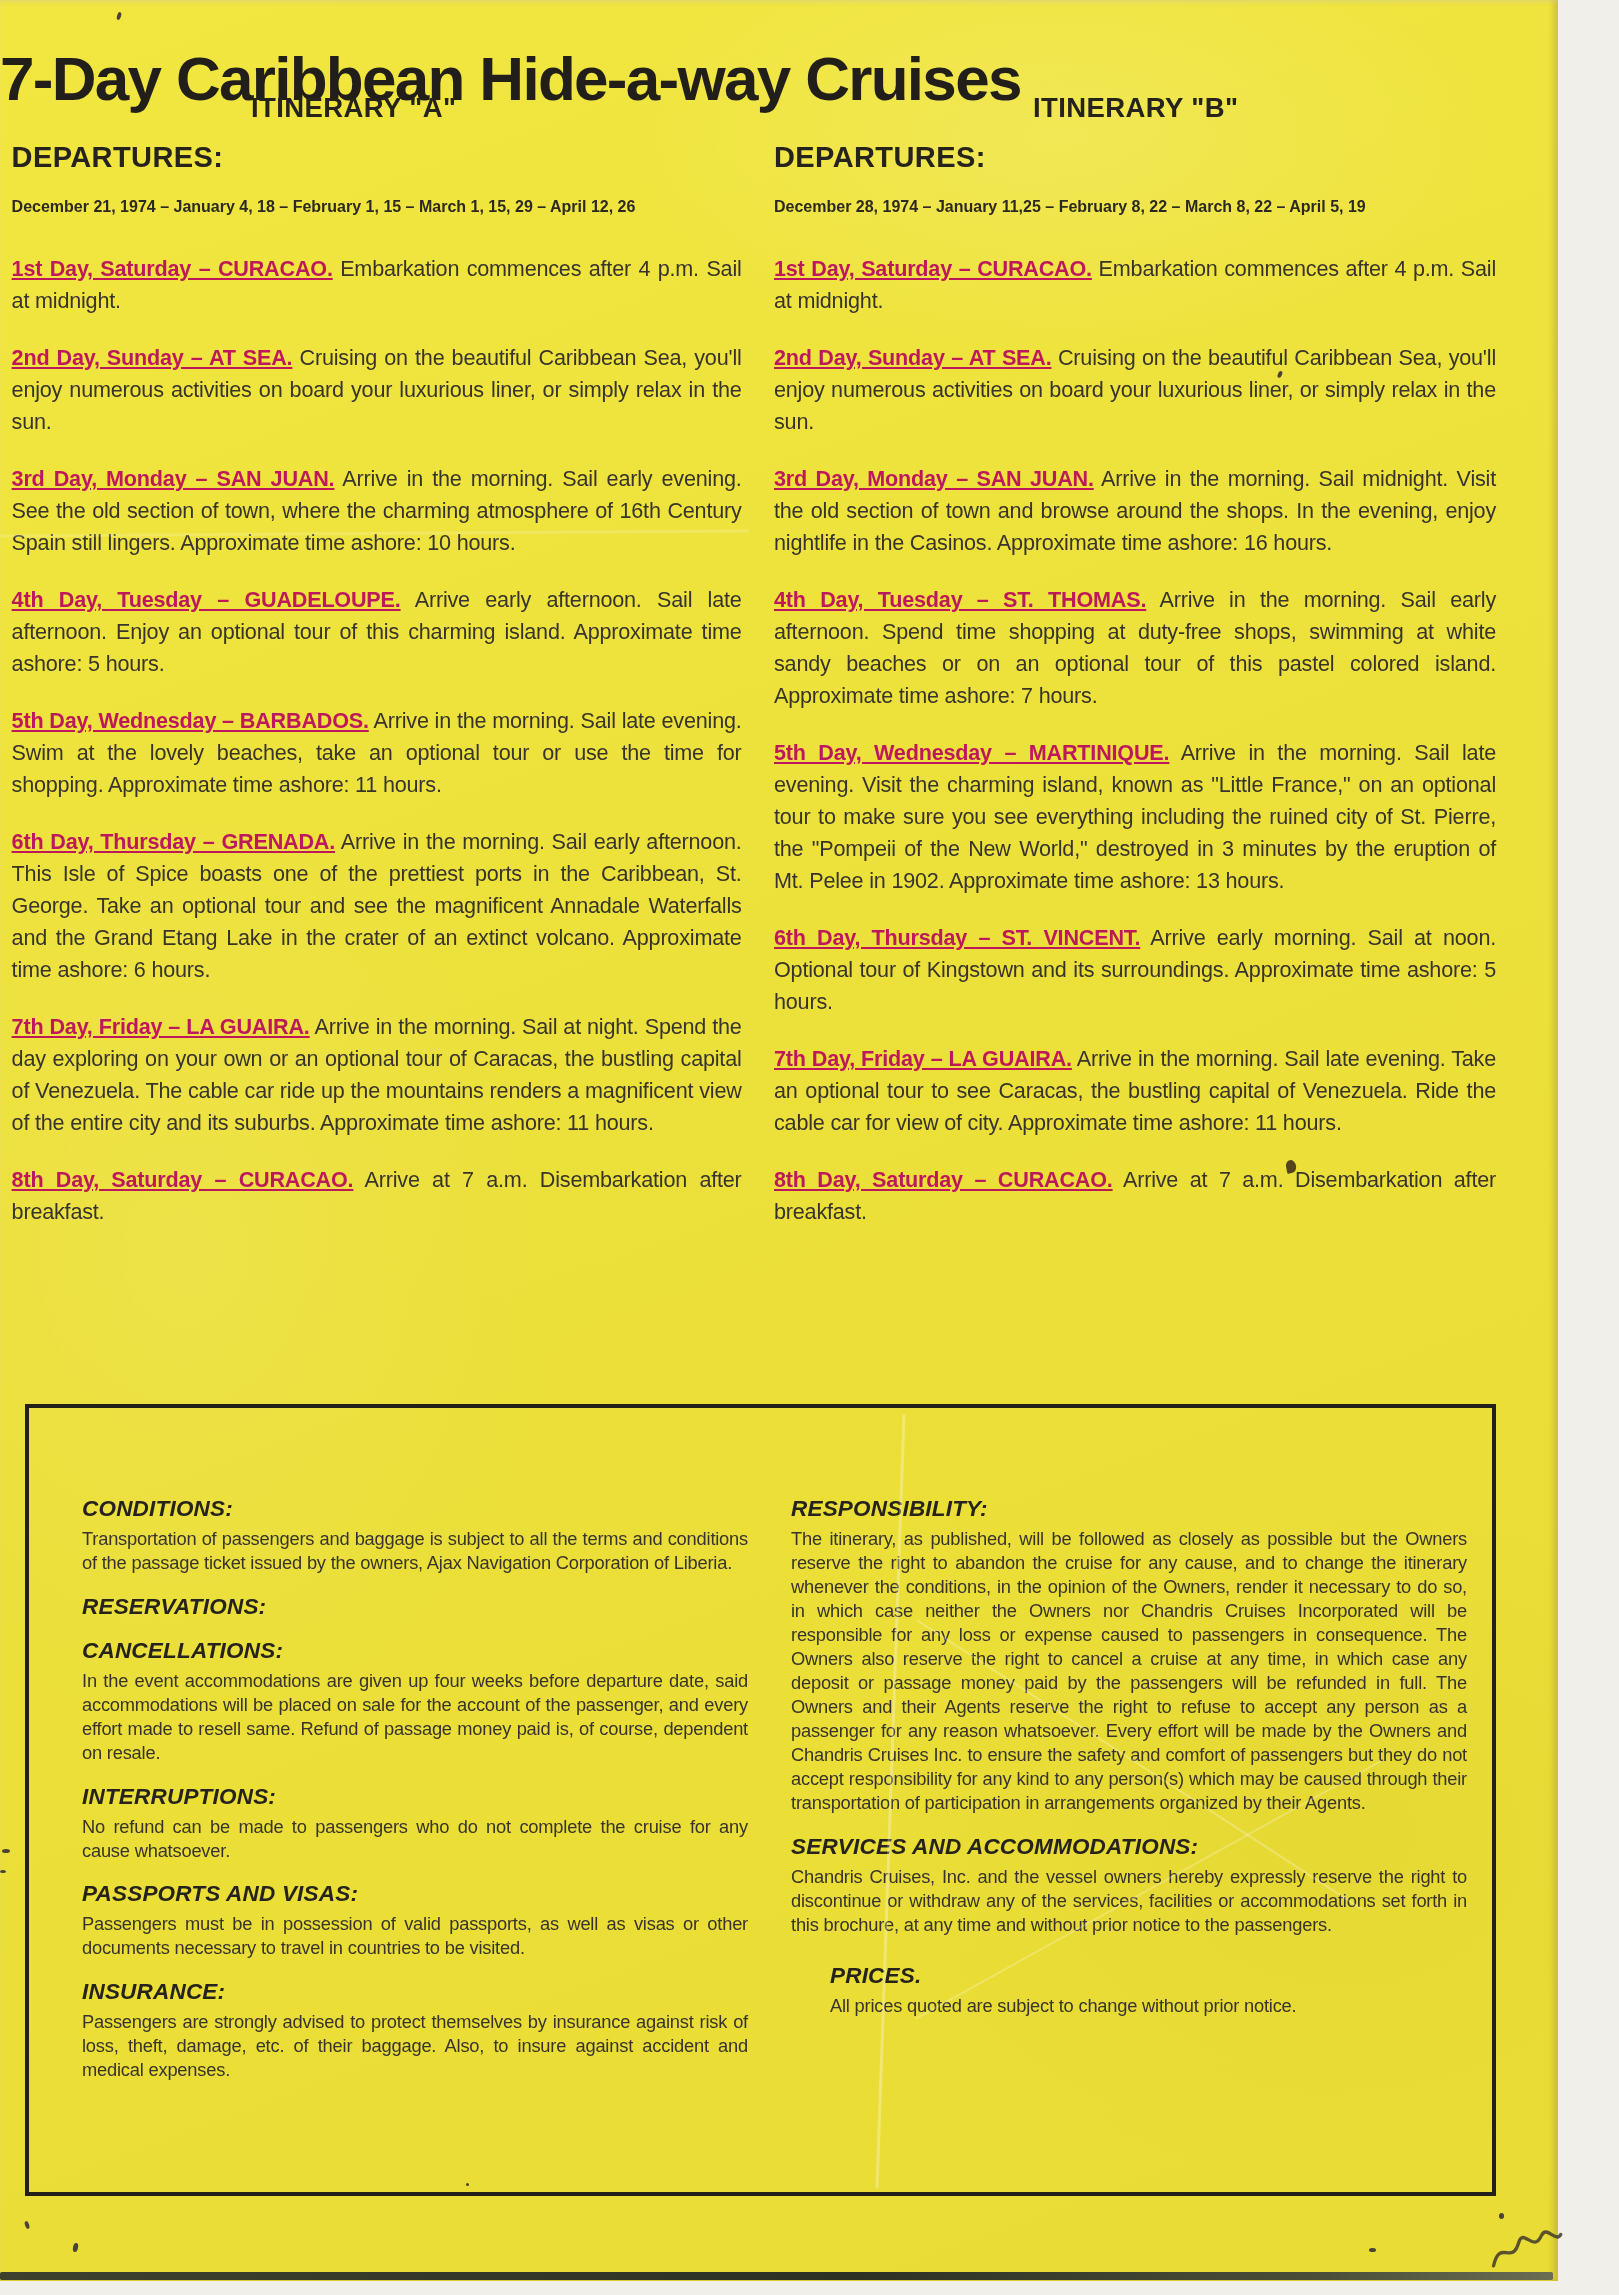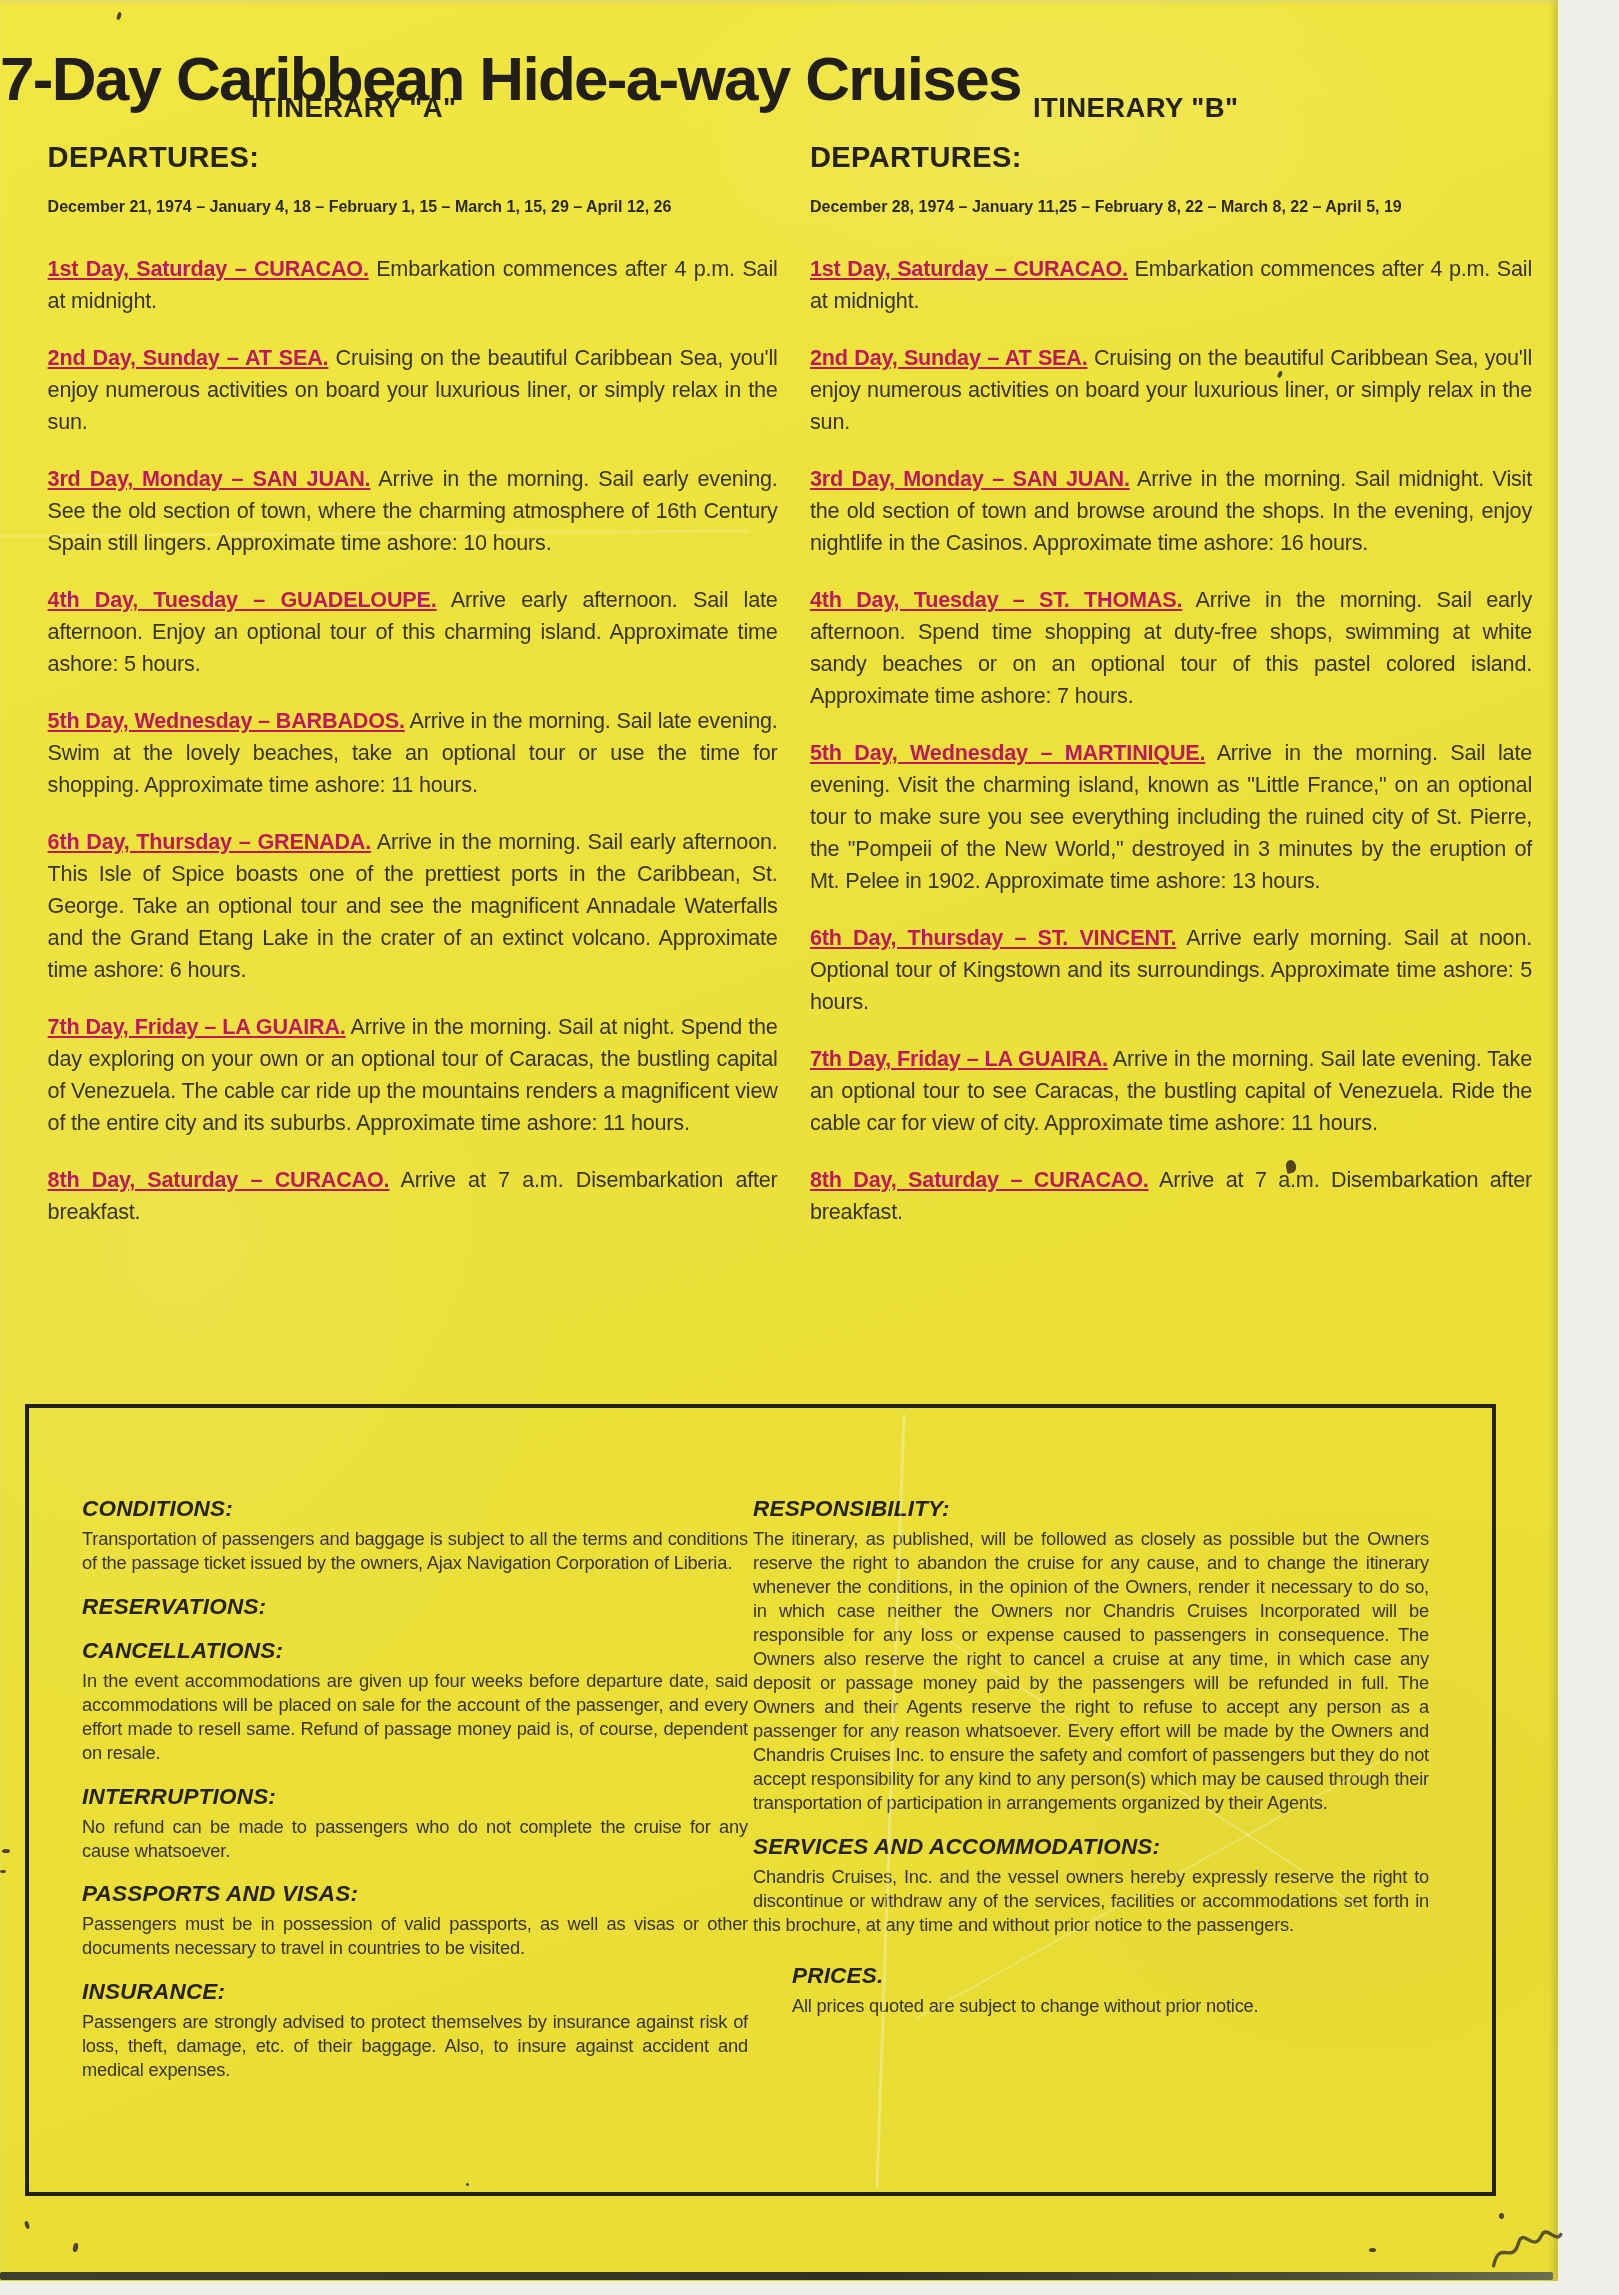--- a/index.html
+++ b/index.html
@@ -32,21 +32,20 @@
   }
   .itin-heading{
     position:absolute;top:92px;
     font-size:27.5px;font-weight:bold;letter-spacing:0.4px;color:#26231d;
   }
   .itin-heading.a{left:251px;}
   .itin-heading.b{left:1033px;}
   .col{
     position:absolute;top:141px;
     text-align:justify;
-    margin-left:36px;
   }
   .col.a{left:11.6px;width:730px;}
   .col.b{left:774px;width:722px;}
   .departures-label{
     font-size:29px;font-weight:bold;color:#26231d;
     margin:0 0 16.6px 0;text-align:left;letter-spacing:0.4px;
   }
   .departure-dates{
     font-size:16px;font-weight:bold;line-height:32px;color:#2c2922;
     margin:0 0 30px 0;
@@ -56,21 +55,21 @@
     color:#38342c;letter-spacing:-0.2px;
   }
   .day .lead{color:#be185d;text-decoration:underline;}
   
   .terms-box{
     position:absolute;left:25px;top:1404px;width:1471px;height:792px;
     border:4.2px solid #232019;box-sizing:border-box;
   }
   .terms-col{position:absolute;top:87px;text-align:justify;}
   .terms-col.left{left:53px;width:666px;}
-  .terms-col.right{left:724px;width:676px;}
+  .terms-col.right{left:762px;width:676px;}
   .tsec{margin:0 0 17.5px 0;}
   .tsec h3{
     margin:0 0 5px 0;font-size:22.5px;line-height:27px;font-weight:bold;
     color:#26231d;letter-spacing:0.2px;text-align:left;font-style:italic;
   }
   .tsec p{margin:0;font-size:18.3px;line-height:24px;color:#38342c;letter-spacing:-0.2px;}
   .tsec.prices-gap{margin-top:25px;margin-left:39px;}
   
   .crease{position:absolute;pointer-events:none;}
   .speck{position:absolute;background:#4a4336;border-radius:50%;}

